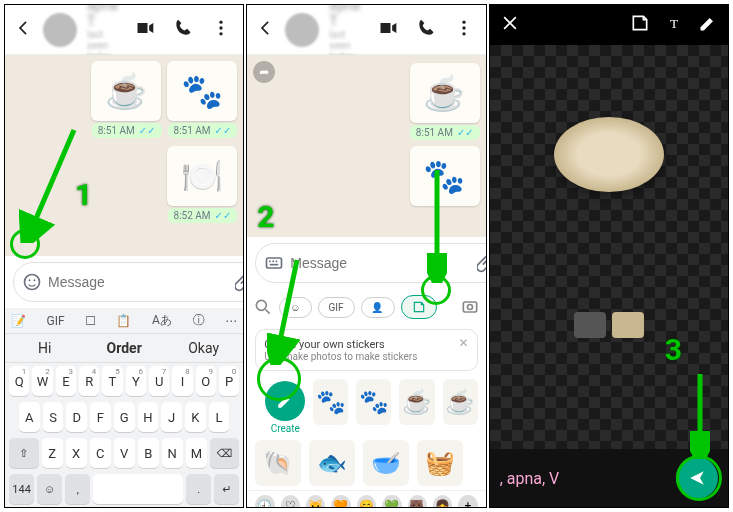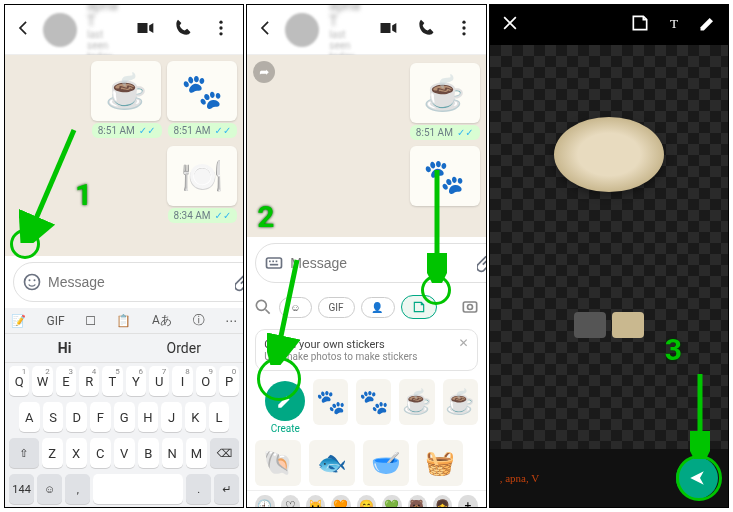--- a/index.html
+++ b/index.html
@@ -93,22 +93,22 @@
     background: transparent;
   }
   
   .kb {
     background: #f2f3f5;
     display: flex; flex-direction: column;
   }
   .kb-toprow { display:flex; align-items:center; justify-content:space-between;
     padding:4px 6px; font-size:12px; color:#555;}
   .kb-sugg { display:flex; border-top:1px solid #e0e0e0; border-bottom:1px solid #e0e0e0;}
-  .kb-sugg div{flex:1;text-align:center;padding:6px 0;font-size:14px;color:#333;font-weight:bold;}
-  .kb-sugg div:nth-child(2){font-weight:400;}
+  .kb-sugg div{flex:1;text-align:center;padding:6px 0;font-size:14px;color:#333;}
+  .kb-sugg div:nth-child(2){font-weight:700;}
   .kb-row{display:flex;gap:3px;padding:3px 4px;justify-content:center;}
   .key{flex:1;background:#fff;border-radius:5px;height:30px;display:flex;
     align-items:center;justify-content:center;font-size:13px;color:#333;
     box-shadow:0 1px 0 rgba(0,0,0,.15); position:relative;}
   .key .sup{position:absolute;top:1px;right:3px;font-size:8px;color:#888;}
   .key.wide{flex:1.4;background:#dfe1e5;font-size:11px;}
   .key.space{flex:5;}
   
   .sticker-panel{background:#fff;display:flex;flex-direction:column;flex:1;}
   .sp-tabs{display:flex;align-items:center;gap:6px;padding:6px;}
@@ -143,21 +143,21 @@
       repeating-conic-gradient(#2a2a2a 0 25%, #1a1a1a 0 50%) 0 0/22px 22px;
     display:flex;align-items:center;justify-content:center;flex-direction:column;}
   .plate{width:110px;height:75px;border-radius:50%;
     background:radial-gradient(ellipse at center,#e8dbbf 40%,#c9b88f 70%,#a08b60 100%);
     box-shadow:0 3px 10px rgba(0,0,0,.4);
     margin-top:-40px;
   }
   .ed-thumbs{display:flex;gap:6px;margin-top:120px;}
   .ed-thumbs div{width:32px;height:26px;border-radius:4px;background:#c9b88f;}
   .ed-bottom{display:flex;align-items:center;gap:8px;padding:8px 10px;background:#111;}
-  .recip{font-size:11px;color:#c2410c;flex:1;font-family:Liberation Serif, serif;}
+  .recip{font-size:16px;color:#f9a8d4;flex:1;}
   .ed-send{width:42px;height:42px;border-radius:50%;background:#00a884;
     display:flex;align-items:center;justify-content:center;}
   .ed-send svg{width:18px;height:18px;fill:#fff;}
   
   .anno-num{position:absolute;color:#00c400;font-size:30px;font-weight:700;
     text-shadow:0 0 3px #030;z-index:50;pointer-events:none;}
   .anno-circle{position:absolute;border:3px solid #00c400;border-radius:50%;
     z-index:49;pointer-events:none;}
   .anno-arrow{position:absolute;z-index:49;pointer-events:none;}
 </style>
@@ -199,21 +199,21 @@
           <span>8:51 AM</span>
           <span class="tick">✓✓</span>
         </span>
       <span class="time-pill">
           <span>8:51 AM</span>
           <span class="tick">✓✓</span>
         </span>
     </div>
     <div class="stk" style="margin-top:6px;">🍽️</div>
     <span class="time-pill">
-        <span>8:34 AM</span>
+        <span>8:52 AM</span>
         <span class="tick">✓✓</span>
       </span>
   </div>
 
   <div class="input-bar">
     <div class="input-pill">
       <span class="iicon"><svg viewBox="0 0 24 24">
             <circle cx="12" cy="12" r="9" fill="none" stroke="#6b7280" stroke-width="2"></circle>
             <circle cx="9" cy="10" r="1.2"></circle>
             <circle cx="15" cy="10" r="1.2"></circle>
@@ -234,20 +234,21 @@
       <span>GIF</span>
       <span>☐</span>
       <span>📋</span>
       <span>Aあ</span>
       <span>ⓘ</span>
       <span>⋯</span>
     </div>
     <div class="kb-sugg">
       <div>Hi</div>
       <div>Order</div>
+      <div>Okay</div>
     </div>
     <div class="kb-row" id="kb-row1">
         <div class="key">Q<span class="sup">1</span></div>
         <div class="key">W<span class="sup">2</span></div>
         <div class="key">E<span class="sup">3</span></div>
         <div class="key">R<span class="sup">4</span></div>
         <div class="key">T<span class="sup">5</span></div>
         <div class="key">Y<span class="sup">6</span></div>
         <div class="key">U<span class="sup">7</span></div>
         <div class="key">I<span class="sup">8</span></div>

